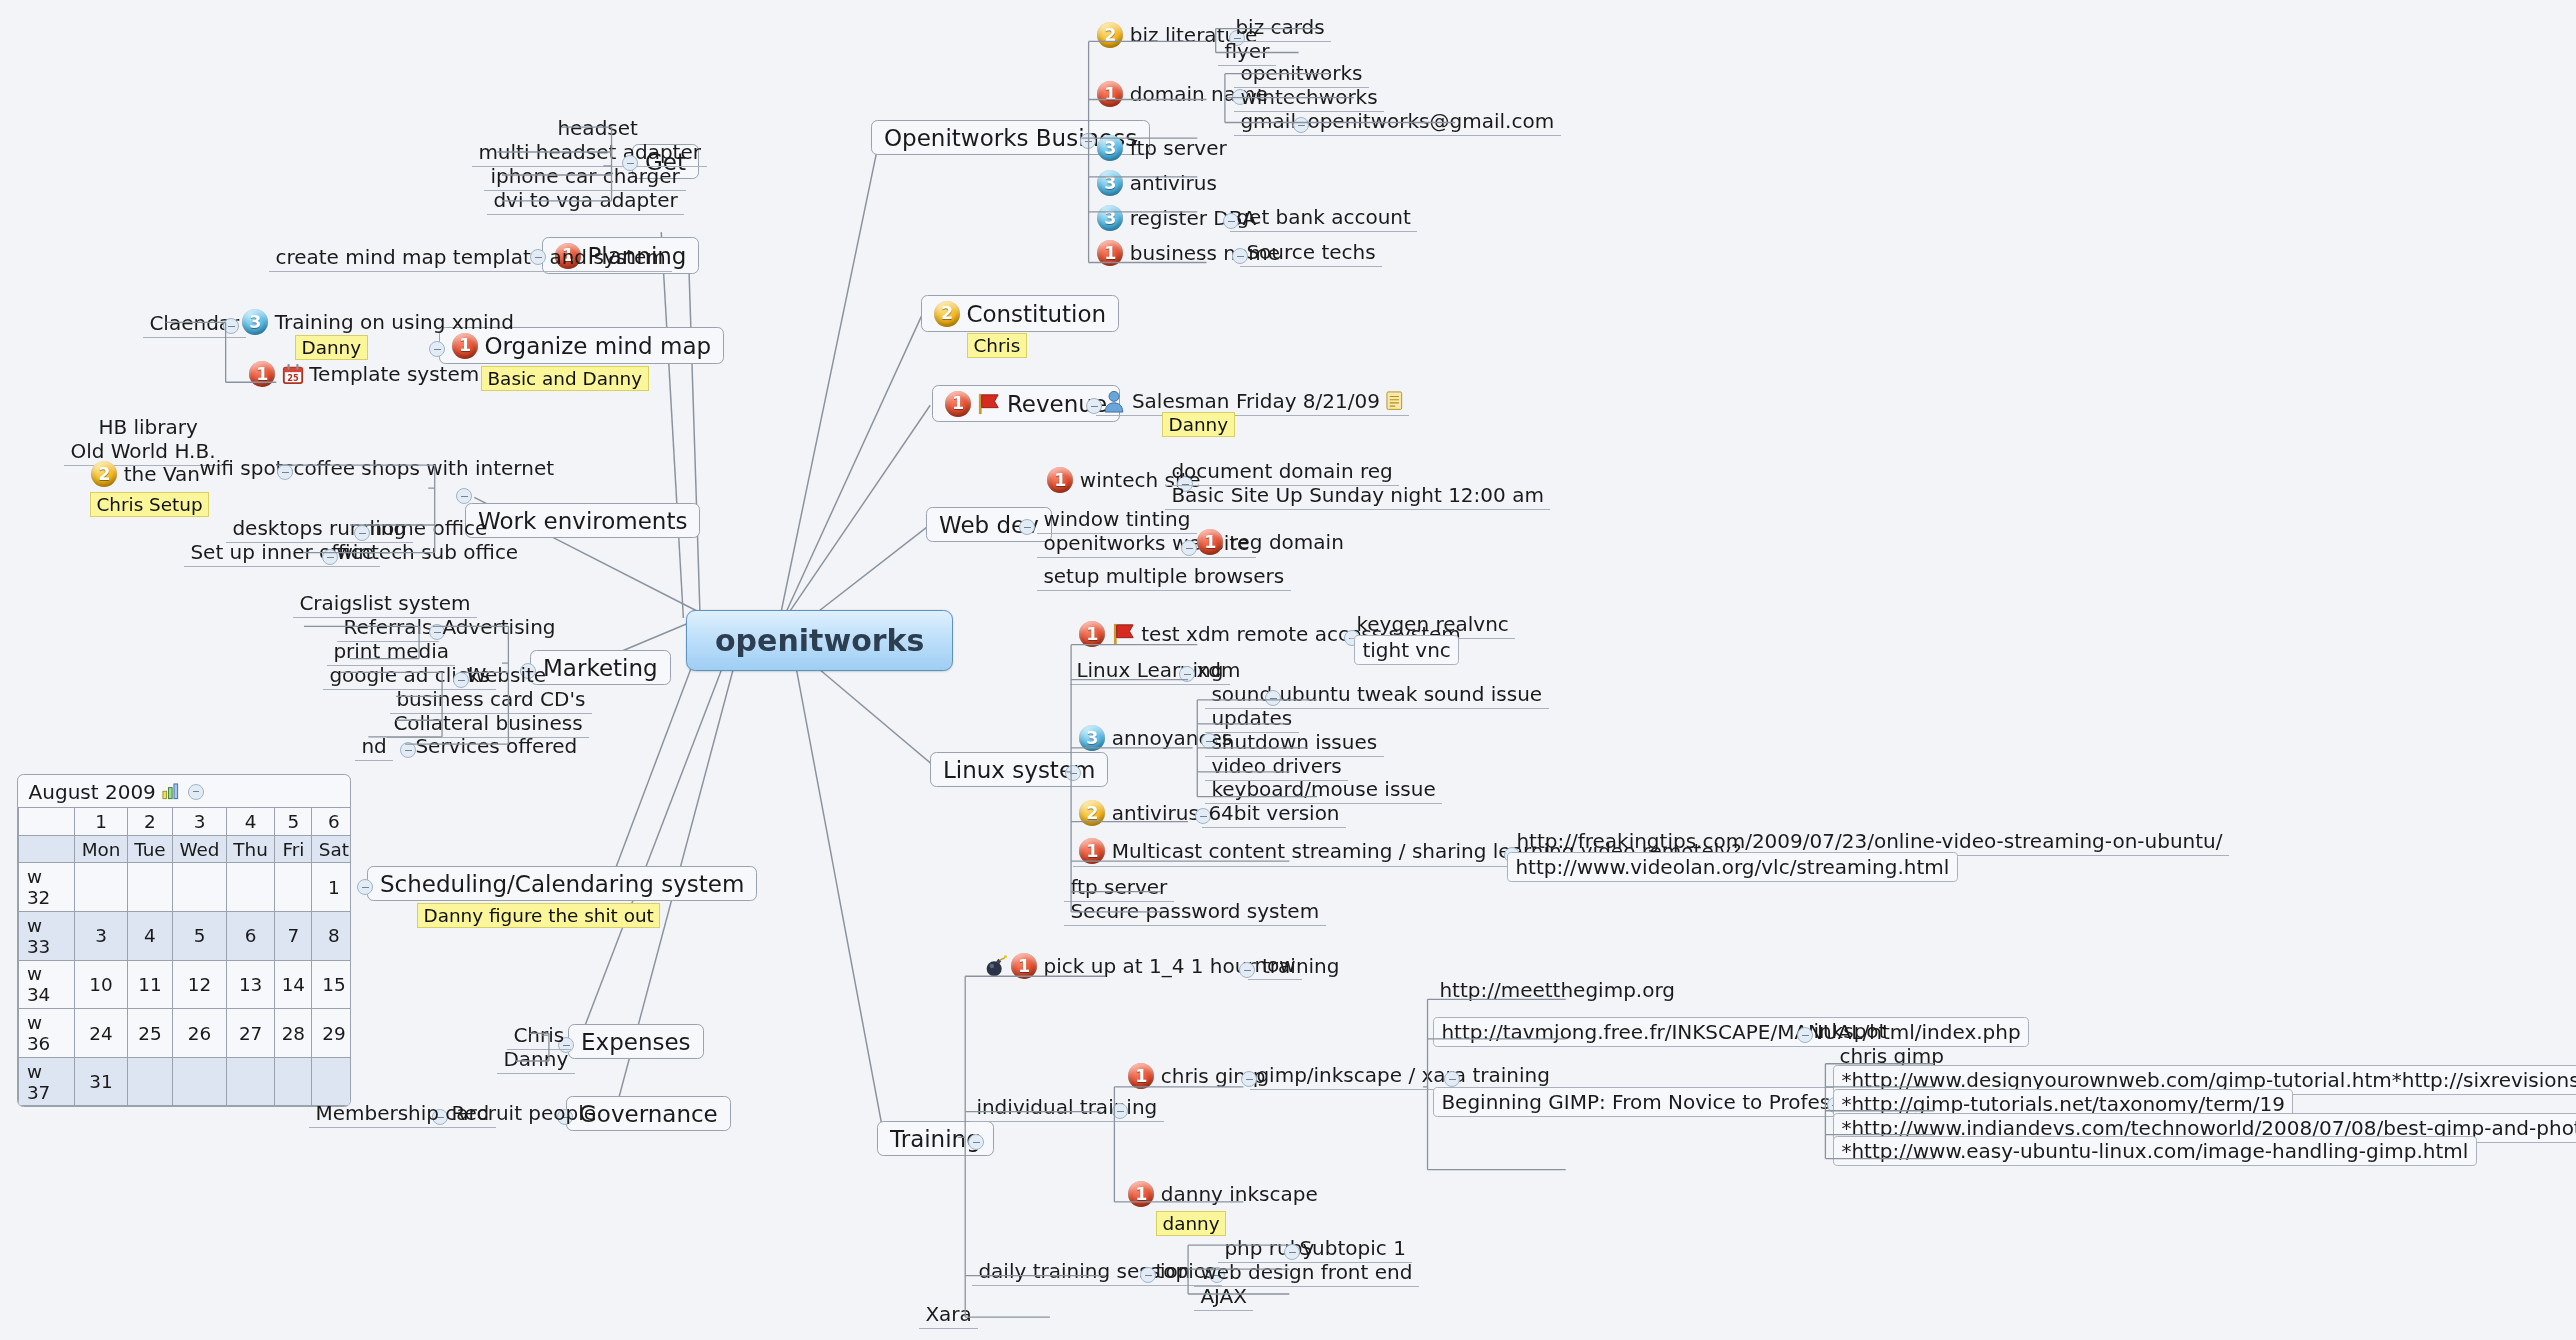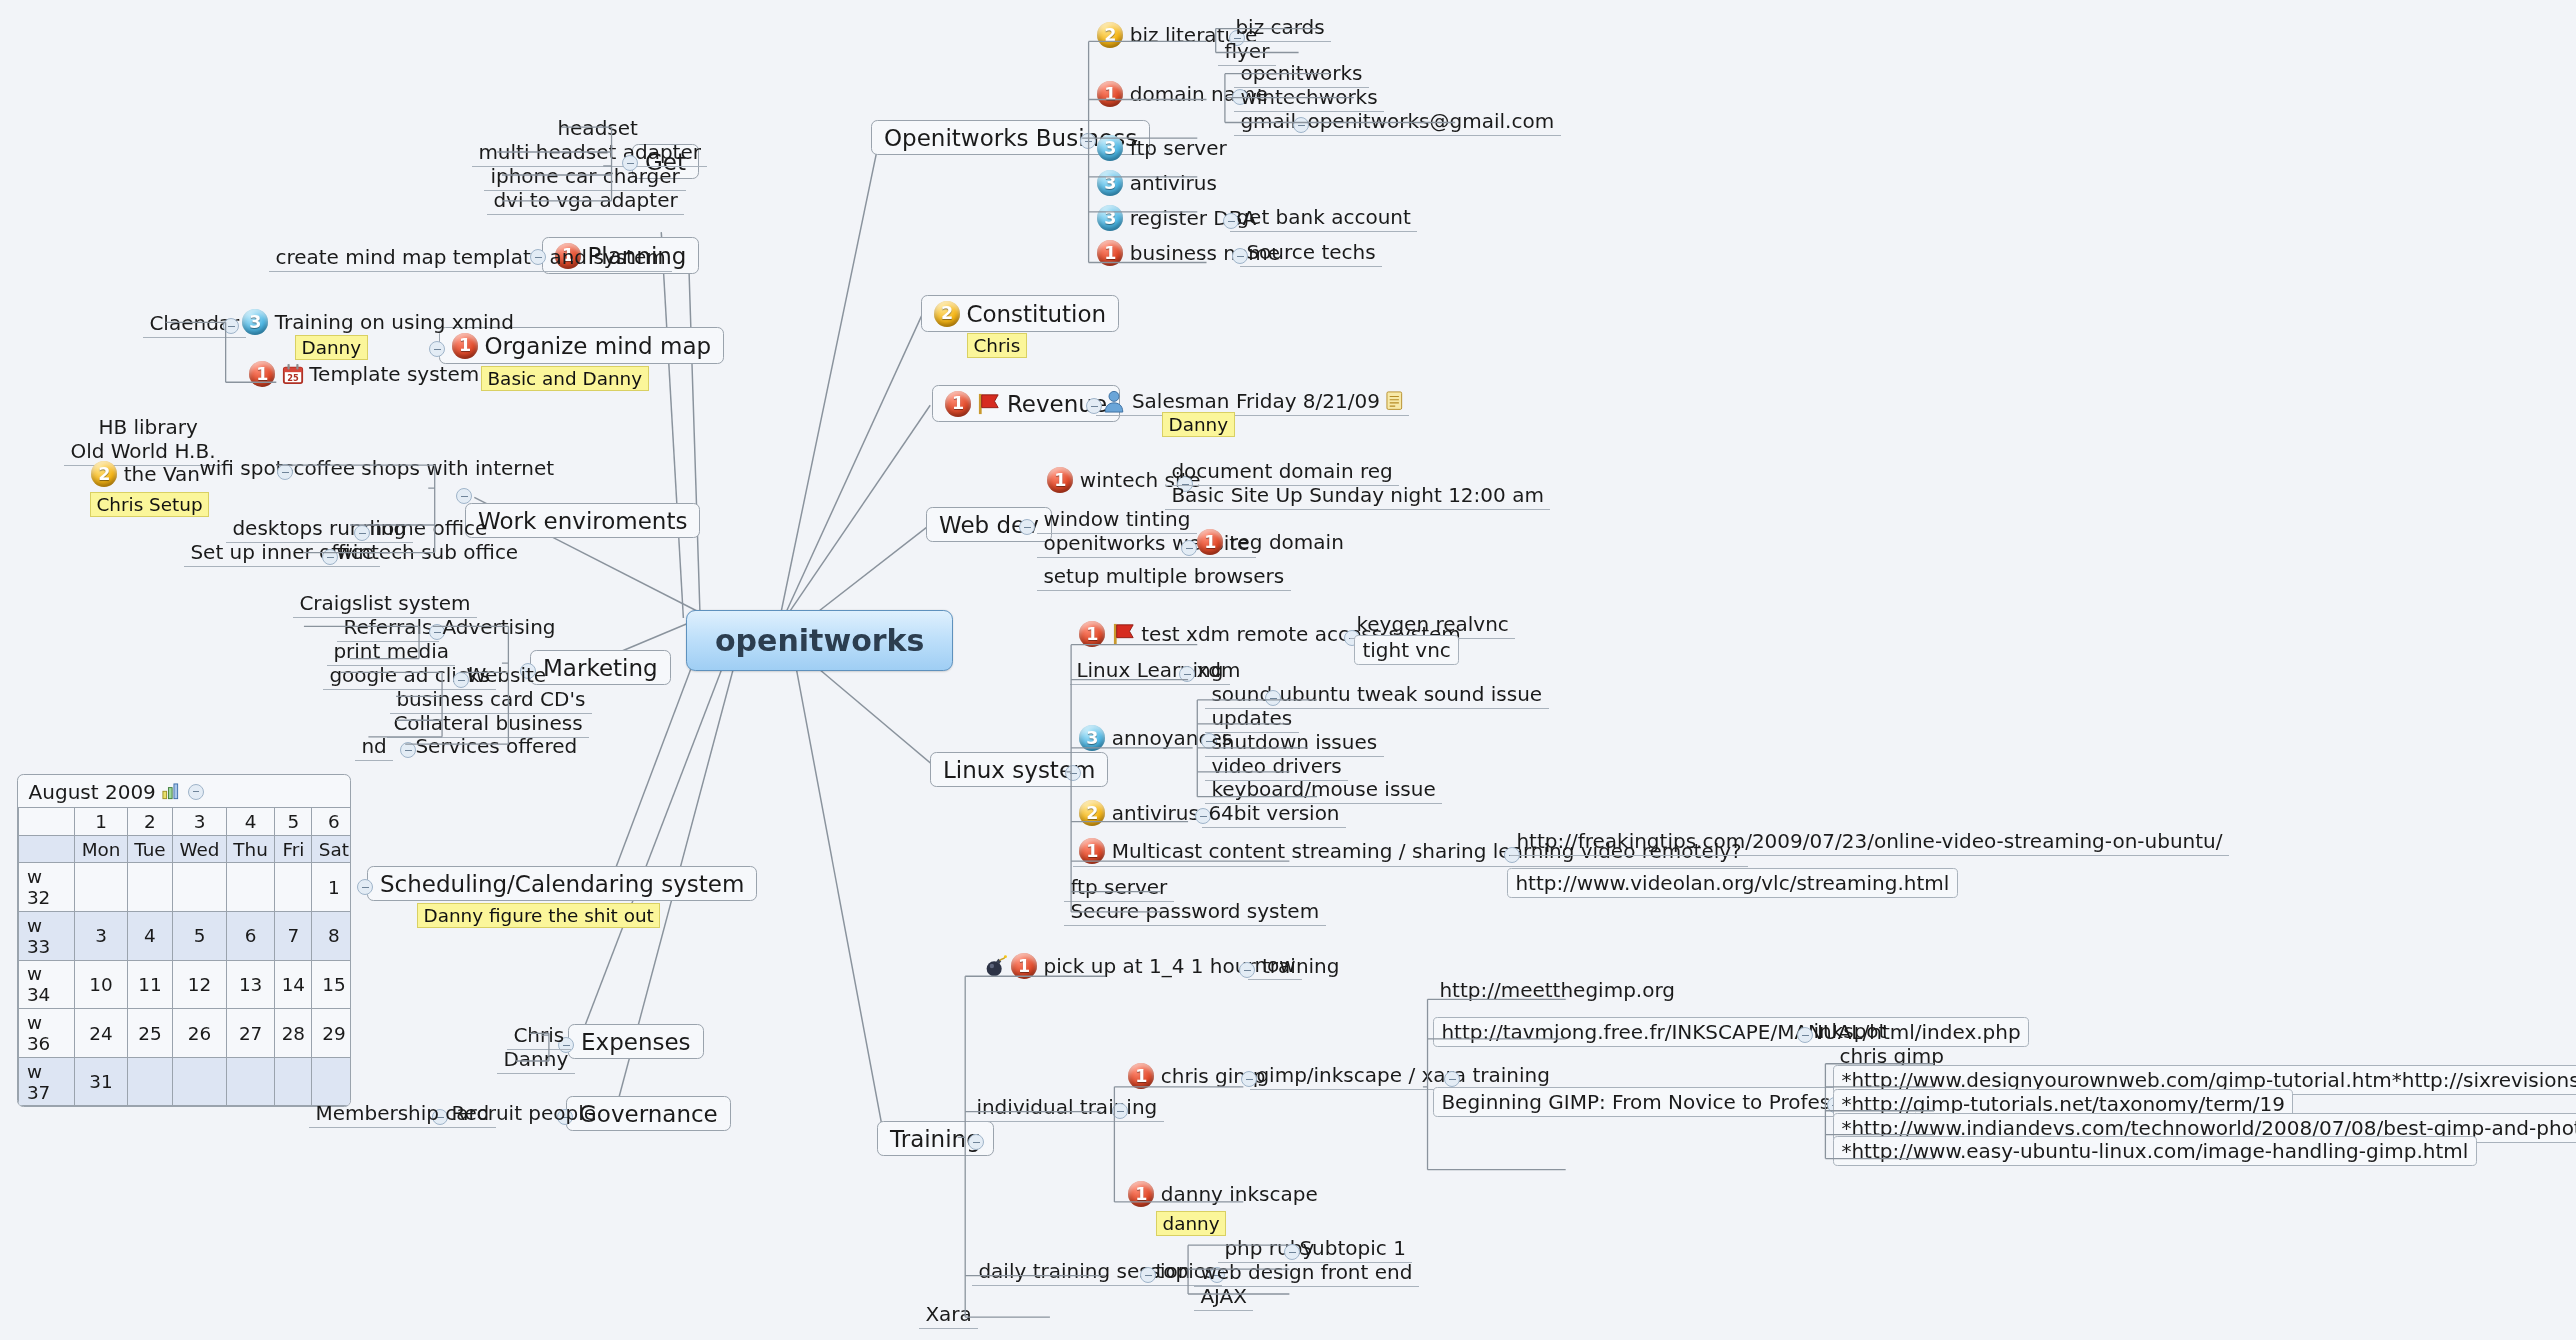--- a/index.html
+++ b/index.html
@@ -592,21 +592,21 @@
 <div class="node" style="left:1073px;top:836px;">
   <div class="plain underline" style="display:flex;align-items:center;">
     <span class="prio p1">1</span>
     <span>Multicast content streaming / sharing learning video remotely?</span>
   </div>
 </div>
 <span class="minus" style="position:absolute;left:1497px;top:847px;"></span>
 <div class="node plain underline" style="left:1510px;top:827px;">
   <span>http://freakingtips.com/2009/07/23/online-video-streaming-on-ubuntu/</span>
 </div>
-<div class="node subbox" style="left:1507px;top:852px;margin-top:16px;">
+<div class="node subbox" style="left:1507px;top:852px;">
   <span>http://www.videolan.org/vlc/streaming.html</span>
 </div>
 
 <div class="node plain underline" style="left:1064px;top:873px;">
   <span>ftp server</span>
 </div>
 <div class="node plain underline" style="left:1064px;top:897px;">
   <span>Secure password system</span>
 </div>
 

